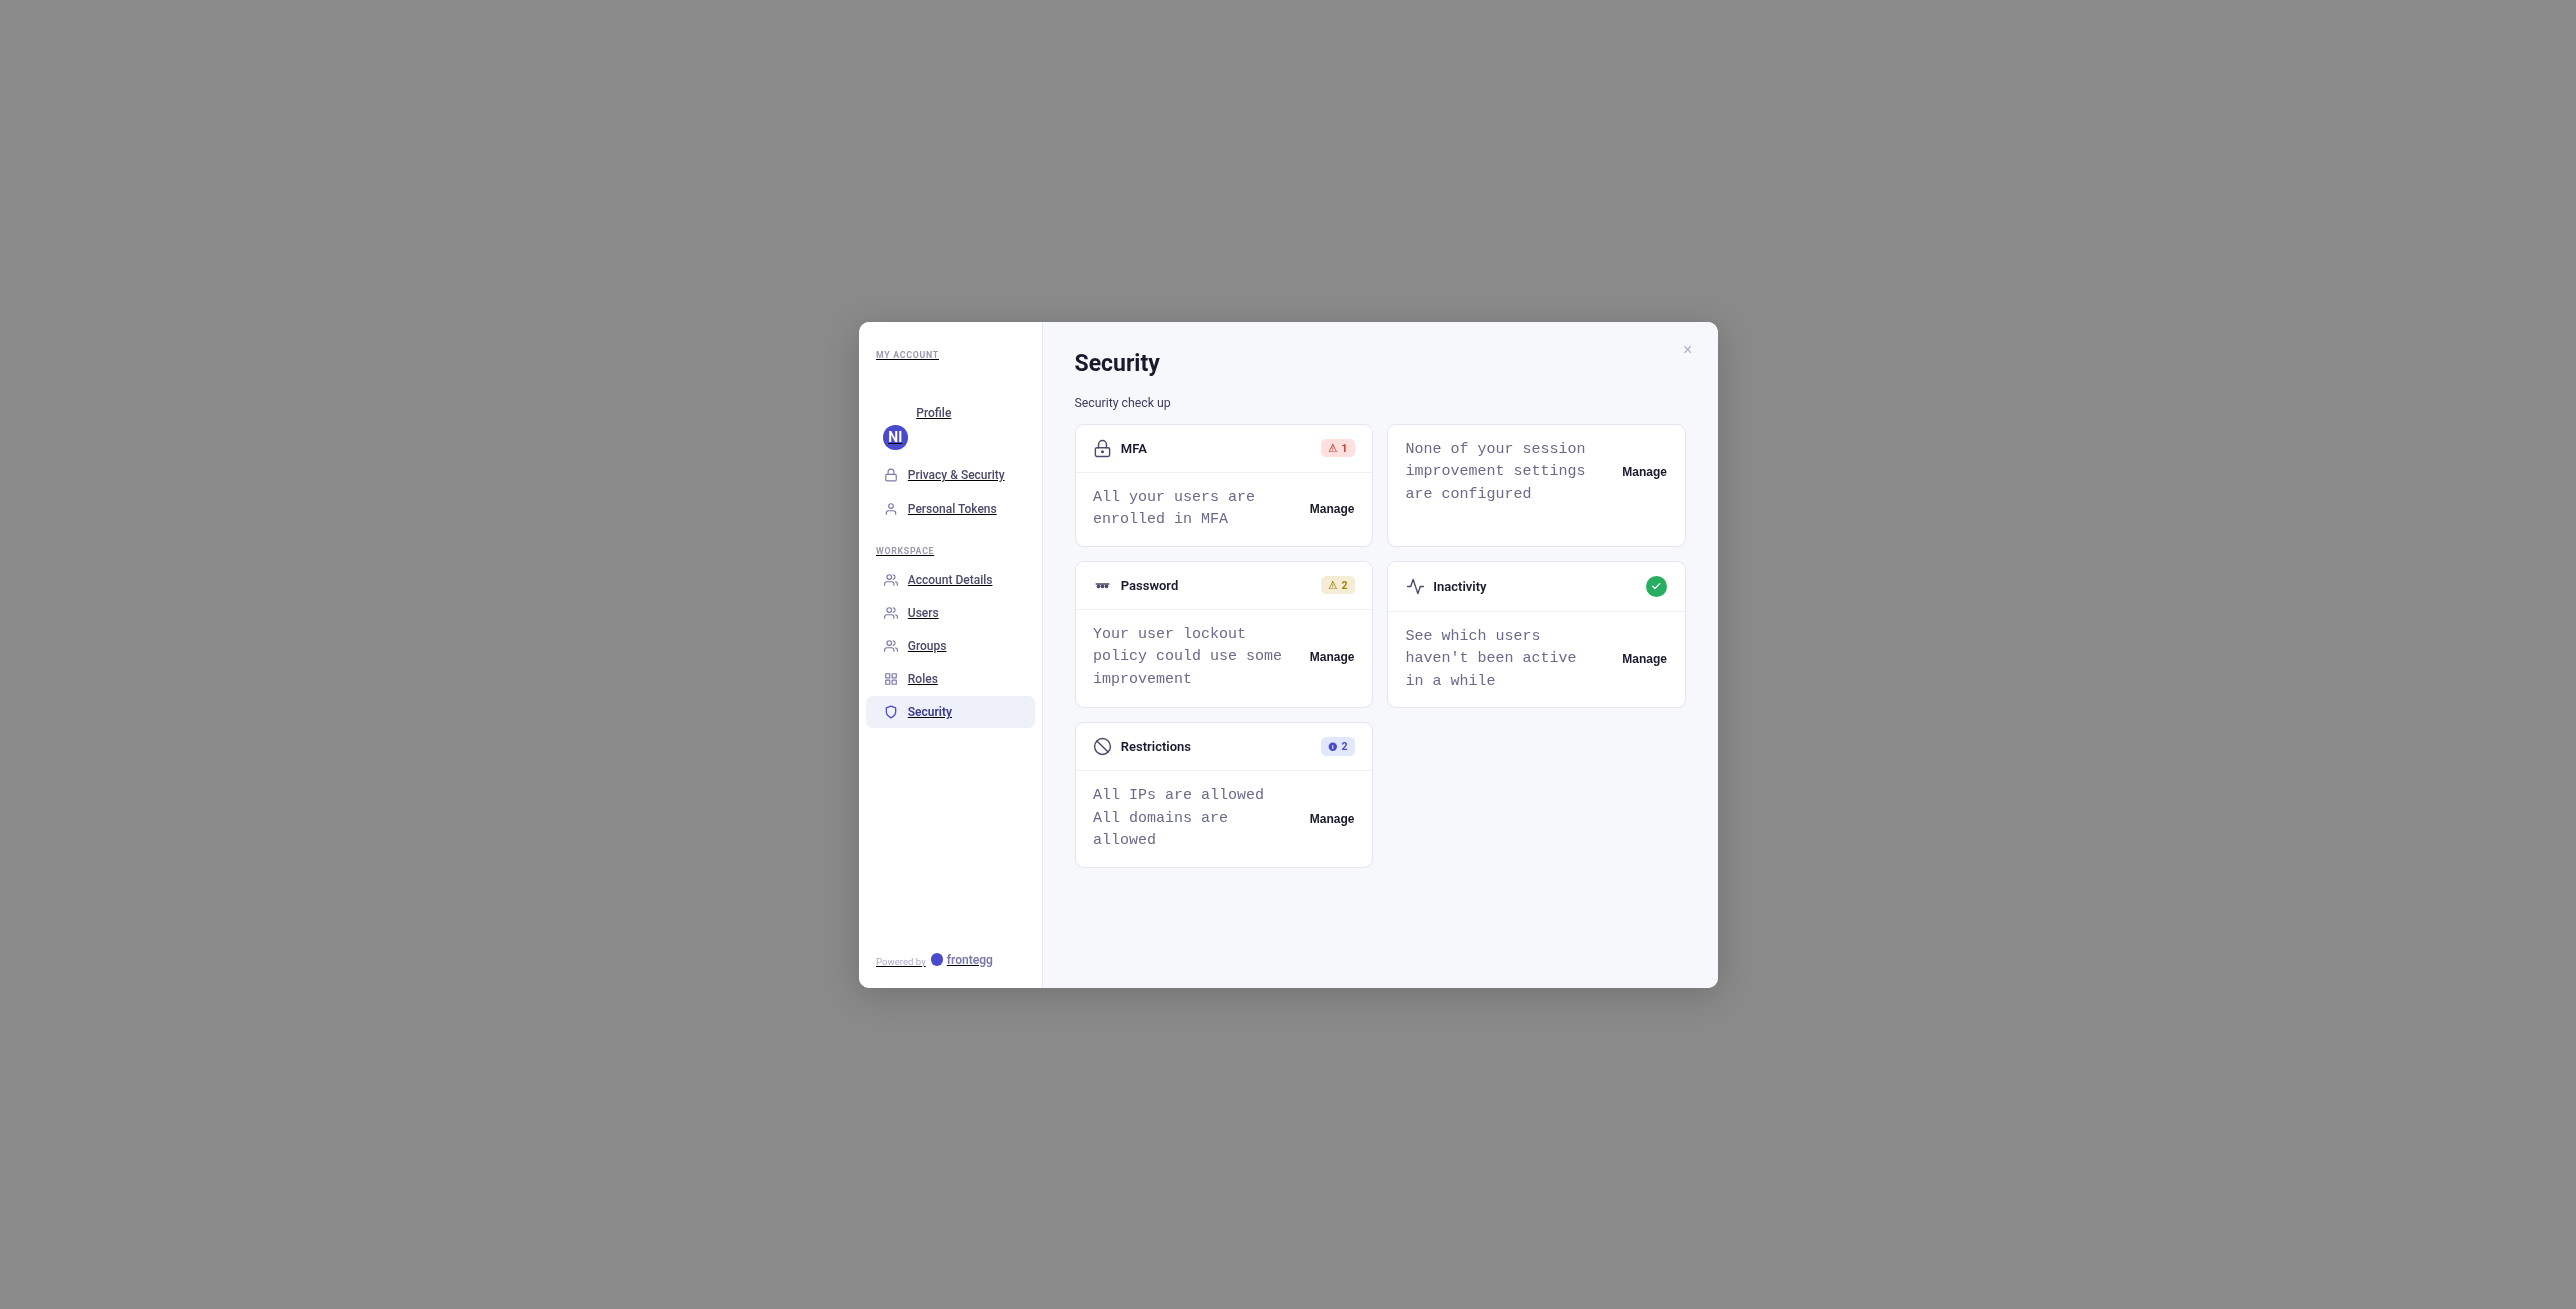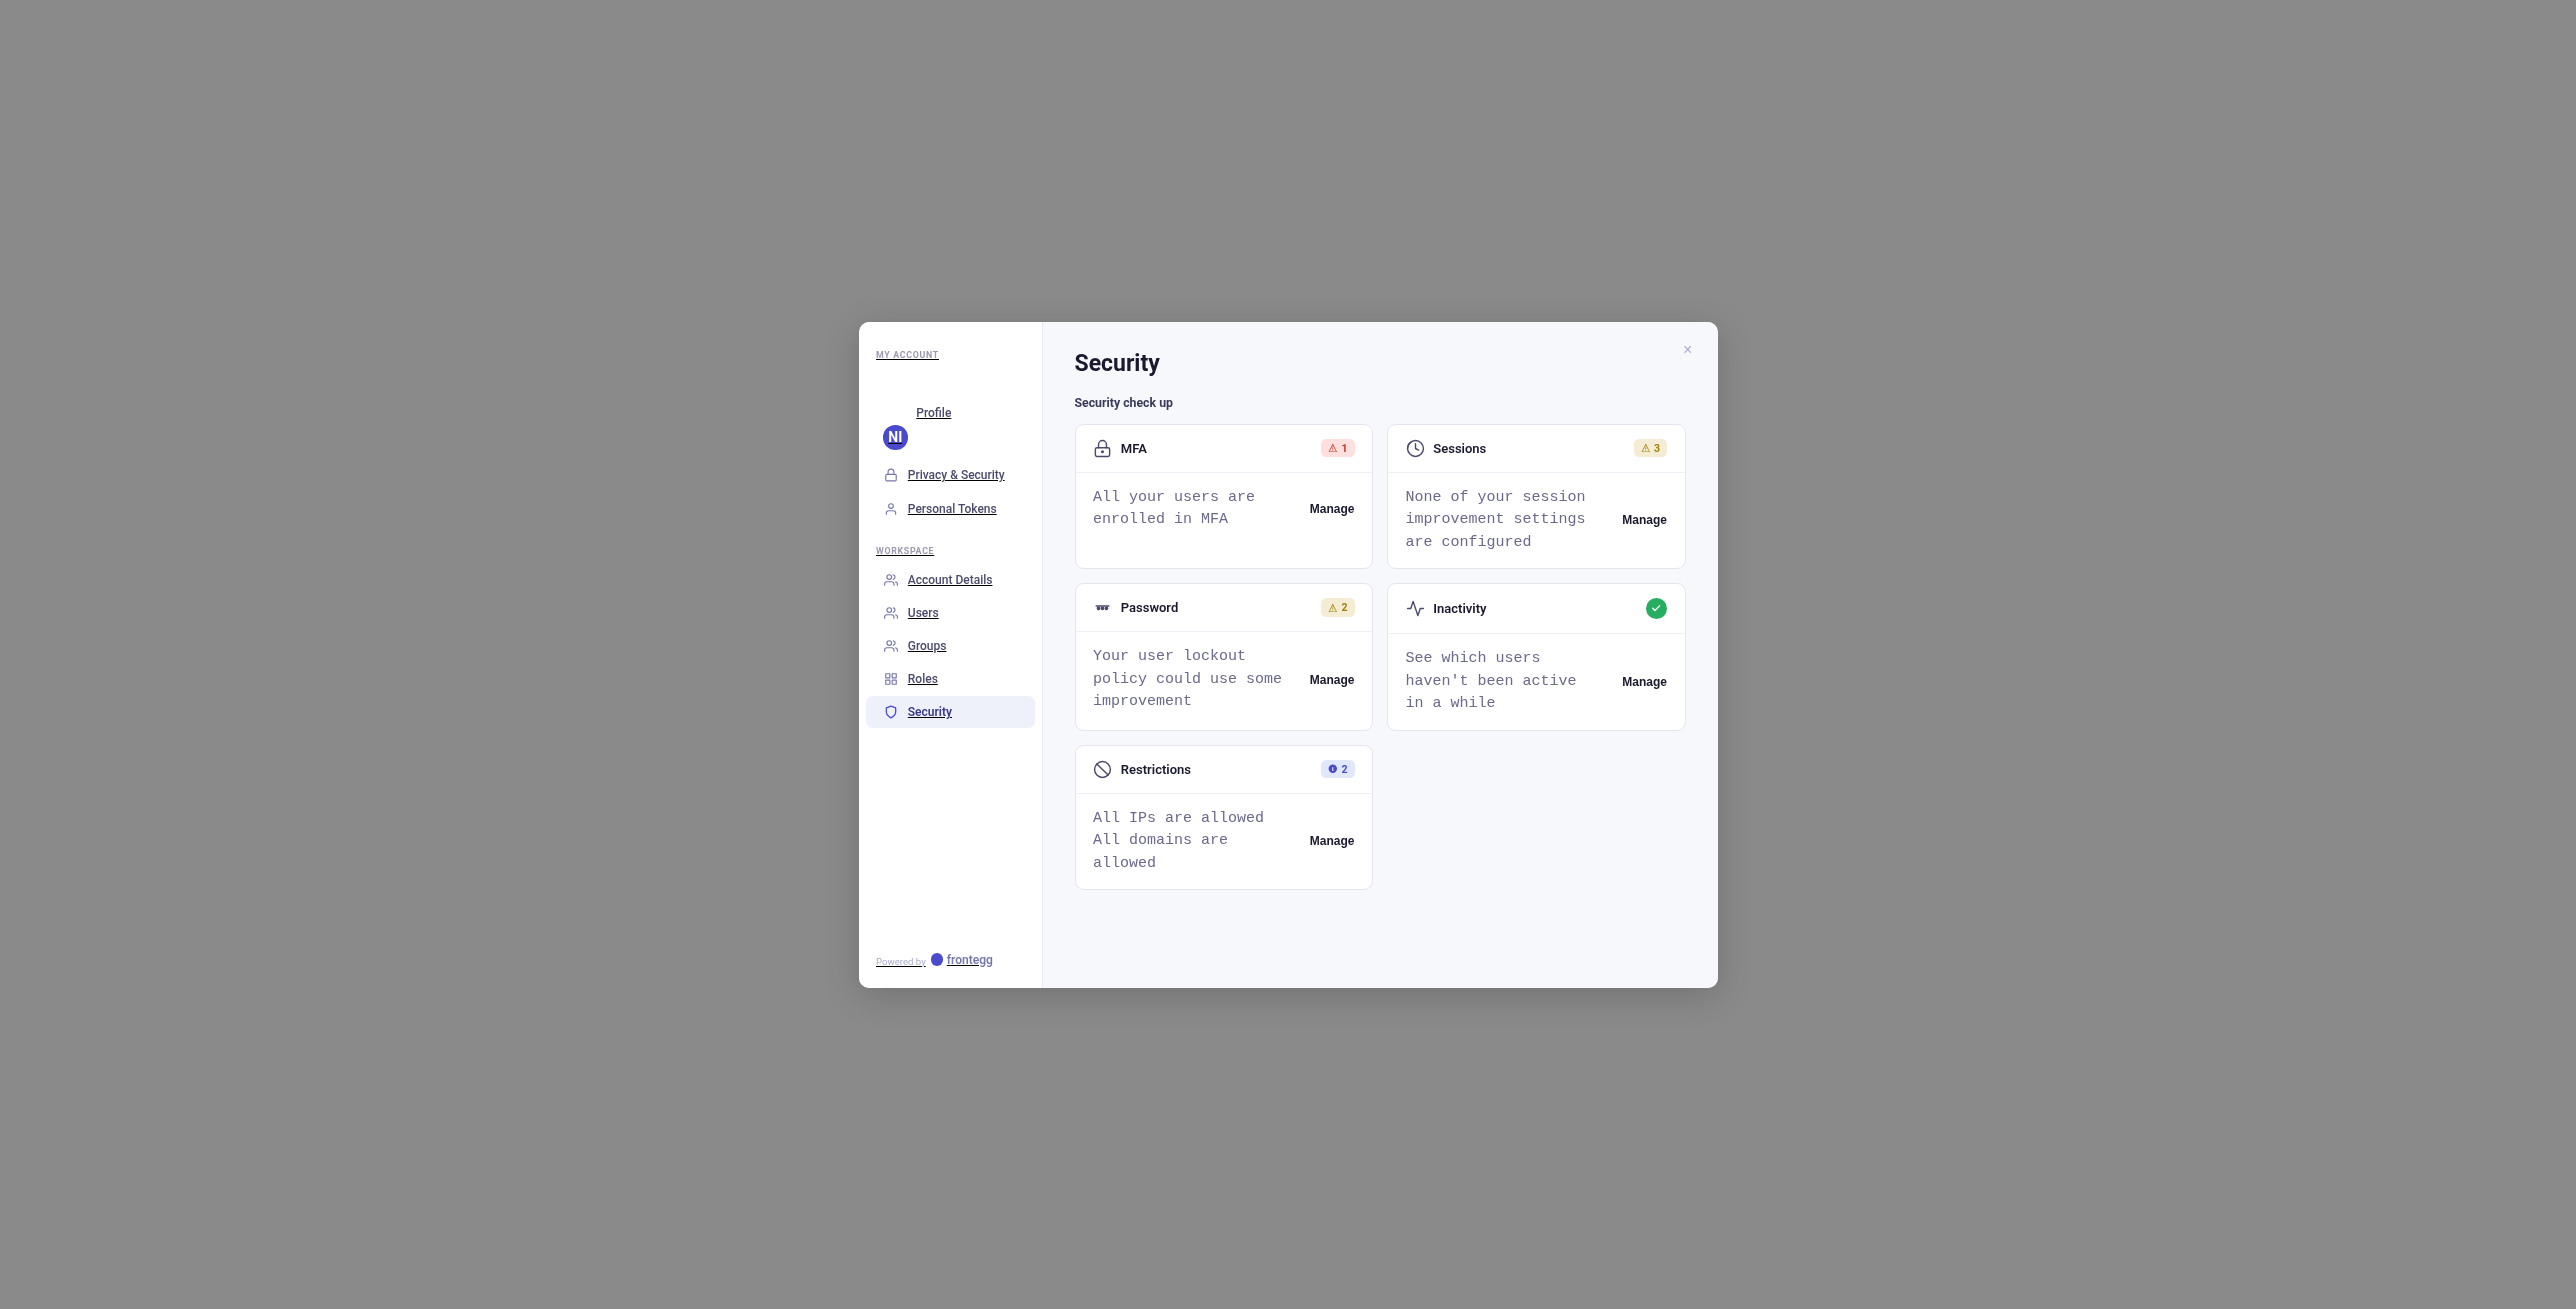--- a/index.html
+++ b/index.html
@@ -134,21 +134,21 @@
       border-radius: 3.5px;
     }
     .page-title {
       font-size: 23px;
       font-weight: 700;
       color: #1a1a2e;
       margin-bottom: 19px;
     }
     .section-title {
       font-size: 12.3px;
-      font-weight: 700;
+      font-weight: 400;
       color: #3a3a5a;
       margin-bottom: 14px;
     }
     .cards-grid {
       display: grid;
       grid-template-columns: 1fr 1fr;
       gap: 14px;
     }
     .card {
       background: #ffffff;
@@ -356,40 +356,20 @@
             <span>1</span>
           </div>
         </div>
         <div class="card-body">
           <span class="card-description">All your users are enrolled in MFA</span>
           <button class="manage-btn">Manage</button>
         </div>
       </div>
 
       <div class="card">
-        <div class="card-header">
-          <div class="card-title-row">
-            <span class="icon">
-              <svg width="19" height="19" viewBox="0 0 24 24" fill="none" stroke="#4a4a6a" stroke-width="1.8" stroke-linecap="round" stroke-linejoin="round">
-                <circle cx="12" cy="12" r="10"></circle>
-                <path d="M12 6v6l4 2"></path>
-                <path d="M2 12 a10 10 0 0 1 5-8.66"></path>
-              </svg>
-            </span>
-            <span class="card-title">Sessions</span>
-          </div>
-          <div class="badge badge-yellow">
-            <svg width="9.6" height="9.6" viewBox="0 0 16 16" fill="currentColor">
-                <path d="M8 1L1 15h14L8 1zm0 3l5.5 10h-11L8 4z"></path>
-                <rect x="7.3" y="7" width="1.4" height="4" rx="0.7"></rect>
-                <circle cx="8" cy="12.5" r="0.8"></circle>
-              </svg>
-            <span>3</span>
-          </div>
-        </div>
         <div class="card-body">
           <span class="card-description">None of your session improvement settings are configured</span>
           <button class="manage-btn">Manage</button>
         </div>
       </div>
 
       <div class="card">
         <div class="card-header">
           <div class="card-title-row">
             <span class="icon">

